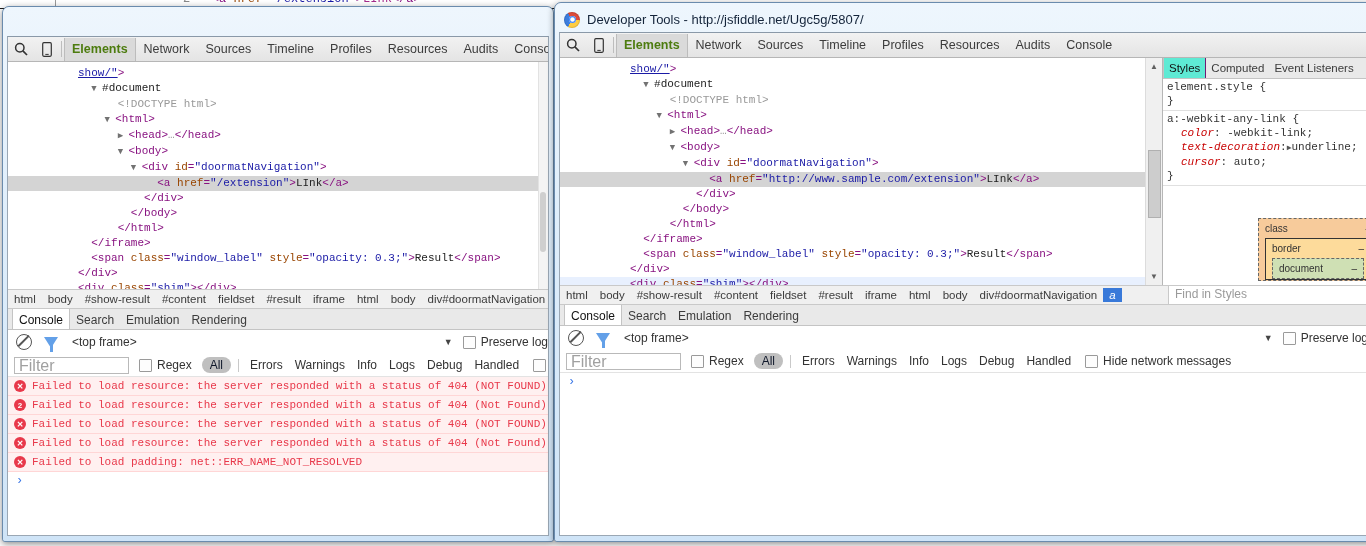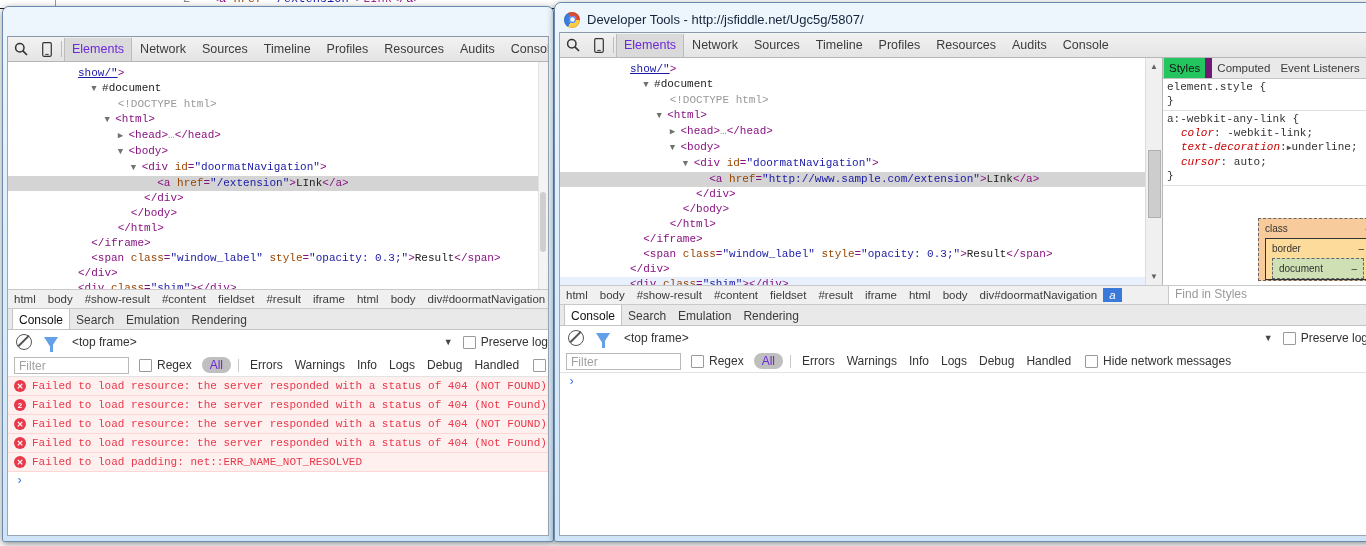--- a/index.html
+++ b/index.html
@@ -88,21 +88,22 @@
   .tb-icon{width:26px;height:24px;display:flex;align-items:center;justify-content:center;flex:0 0 auto;}
   .tb-sep{width:1px;height:16px;background:#bdbdbd;margin:0 2px 0 1px;flex:0 0 auto;}
   .dt-tab{
     padding:3px 7px 4px 7px;margin:0;white-space:nowrap;
     color:#3c3c3c;line-height:16px;
     border-left:1px solid transparent;border-right:1px solid transparent;
   }
   .dt-tab.sel{
     background:#dadada;
     border-left:1px solid #bcbcbc;border-right:1px solid #bcbcbc;
-    color:#6d28d9;
+    color:#4d7c0f;
+    font-weight:bold;
   }
 
   
   .panels{flex:1 1 auto;display:flex;min-height:0;}
   .dom-wrap{flex:1 1 auto;position:relative;min-width:0;display:flex;}
   .dom{
     flex:1 1 auto;
     font-family:"Liberation Mono",monospace;
     font-size:11px;line-height:15px;
     color:#222;background:#fff;
@@ -145,21 +146,21 @@
   
   .styles{
     width:205px;flex:0 0 auto;border-left:1px solid #b6b6b6;
     background:#fff;display:flex;flex-direction:column;min-width:0;
   }
   .styles-tabs{
     height:20px;flex:0 0 auto;display:flex;align-items:stretch;
     background:#e9e9e9;border-bottom:1px solid #c4c4c4;font-size:11.5px;color:#3b3b3b;
   }
   .styles-tabs .st{padding:2px 5px 0 5px;line-height:17px;white-space:nowrap;}
-  .styles-tabs .st.sel{background:#22c55e;border-left:1px solid #c4c4c4;border-right:7px solid #701a75;color:#111;}
+  .styles-tabs .st.sel{background:#5eead4;border-left:1px solid #c4c4c4;border-right:1px solid #701a75;color:#111;}
   .styles-body{
     flex:1 1 auto;overflow:hidden;position:relative;
     font-family:"Liberation Mono",monospace;font-size:11px;line-height:14px;color:#333;
   }
   .rule{padding:1px 0 2px 4px;border-bottom:1px solid #e0e0e0;}
   .rule .sel-txt{color:#333;}
   .prop{padding-left:14px;}
   .pname{color:#c80000;font-style:italic;}
   .pval{color:#333;}
   .disc{color:#555;font-size:8px;}
@@ -220,26 +221,26 @@
   .filter-ico:after{content:"";position:absolute;left:-1.5px;top:-9px;width:3px;height:13px;background:#63a0e8;}
   .topframe{color:#333;}
   .caret{margin-left:auto;color:#444;font-size:9px;}
   .chk{
     width:11px;height:11px;border:1px solid #9a9a9a;background:#fdfdfd;
     display:inline-block;vertical-align:-1px;margin-right:5px;flex:0 0 auto;border-radius:1px;
   }
   .pl-wrap{display:flex;align-items:center;margin-left:12px;margin-right:auto;}
   .filter-input{
     width:115px;height:17px;border:1px solid #b9b9b9;background:#fff;
-    color:#a0a0a0;font-size:12px;padding:0 0 0 4px;box-sizing:border-box;line-height:16px;
+    color:#a0a0a0;font-size:16px;padding:0 0 0 4px;box-sizing:border-box;line-height:16px;
     flex:0 0 auto;
   }
   .lvl{padding:0 6px;white-space:nowrap;}
   .lvl.all{
-    background:#bfbfbf;color:#6d28d9;border-radius:9px;padding:1px 8px;margin:0 2px;
+    background:#bfbfbf;color:#0f172a;border-radius:9px;padding:1px 8px;margin:0 2px;
   }
   .lvl-sep{width:1px;height:13px;background:#c9c9c9;margin:0 5px;flex:0 0 auto;}
   .console-body{flex:1 1 auto;background:#fff;overflow:hidden;min-height:0;}
   .errline{
     background:#fff0f0;border-bottom:1px solid #ffd6d6;
     font-family:"Liberation Mono",monospace;font-size:11px;line-height:17px;
     color:#e8384a;padding-left:6px;display:flex;align-items:center;height:19px;box-sizing:border-box;
   }
   .err-ico{
     width:12px;height:12px;border-radius:50%;background:#e8384a;color:#fff;

